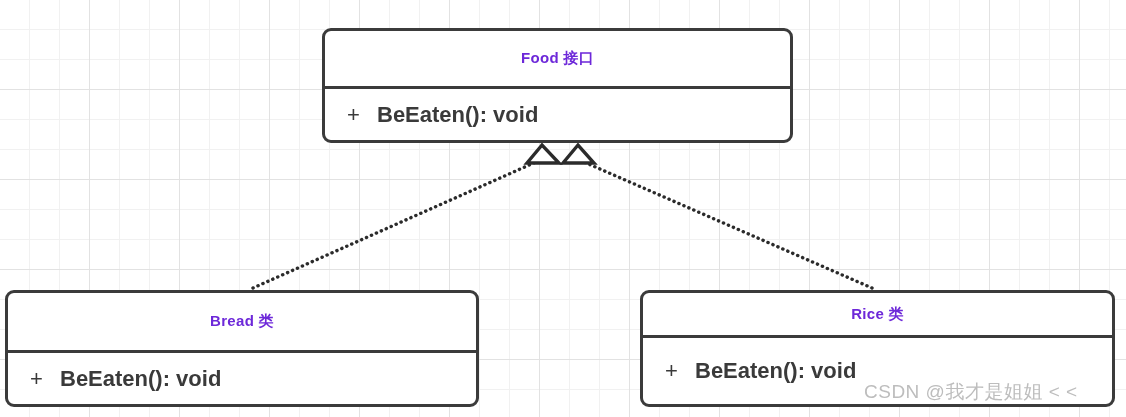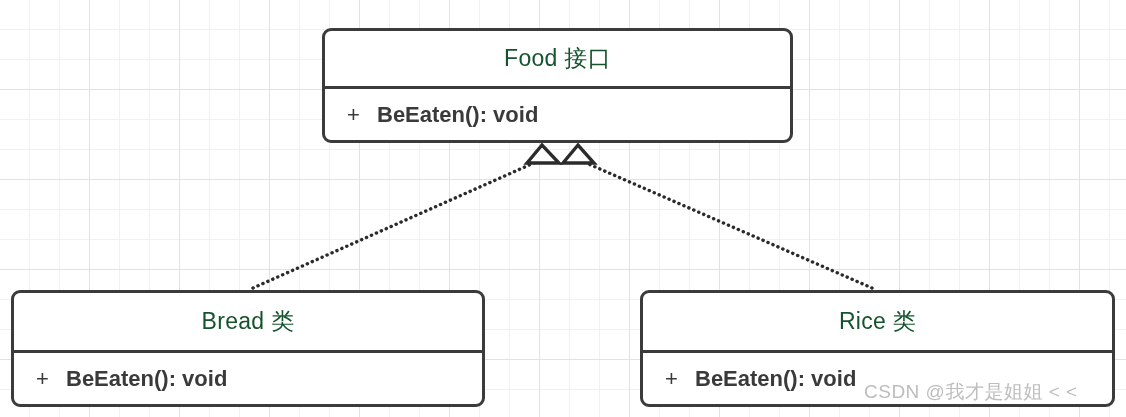--- a/index.html
+++ b/index.html
@@ -34,23 +34,23 @@
     border: 3px solid #3b3b3b;
     border-radius: 9px;
     display: flex;
     flex-direction: column;
     overflow: hidden;
   }
   .uml-title {
     display: flex;
     align-items: center;
     justify-content: center;
-    font-weight: normal;
-    font-size: 23px;
-    color: #14532d;
+    font-weight: bold;
+    font-size: 15px;
+    color: #6d28d9;
     letter-spacing: 0.3px;
     white-space: nowrap;
   }
   .uml-divider {
     height: 3px;
     background: #3b3b3b;
     flex: none;
   }
   .uml-members {
     display: flex;
@@ -70,24 +70,24 @@
     display: inline-block;
     color: #3a3a3a;
   }
   .member-sig {
     color: #3a3a3a;
     font-weight: bold;
   }
 
   #food-box  { left: 322px; top: 28px;  width: 471px; height: 115px; }
   #food-box  .uml-title { height: 55px; }
-  #bread-box { left: 11px;  top: 290px; width: 474px; height: 117px; }
+  #bread-box { left: 5px;  top: 290px; width: 474px; height: 117px; }
   #bread-box .uml-title { height: 57px; }
   #rice-box  { left: 640px; top: 290px; width: 475px; height: 117px; }
-  #rice-box  .uml-title { height: 57px; }
+  #rice-box  .uml-title { height: 42px; }
 
   #connectors {
     position: absolute;
     left: 0;
     top: 0;
     width: 1126px;
     height: 417px;
     pointer-events: none;
   }
 

